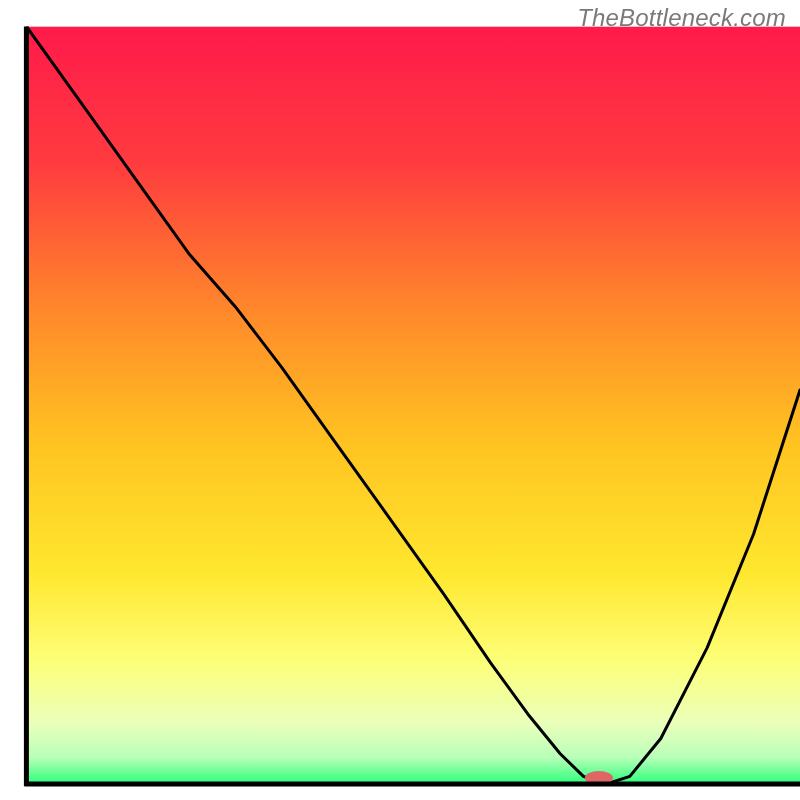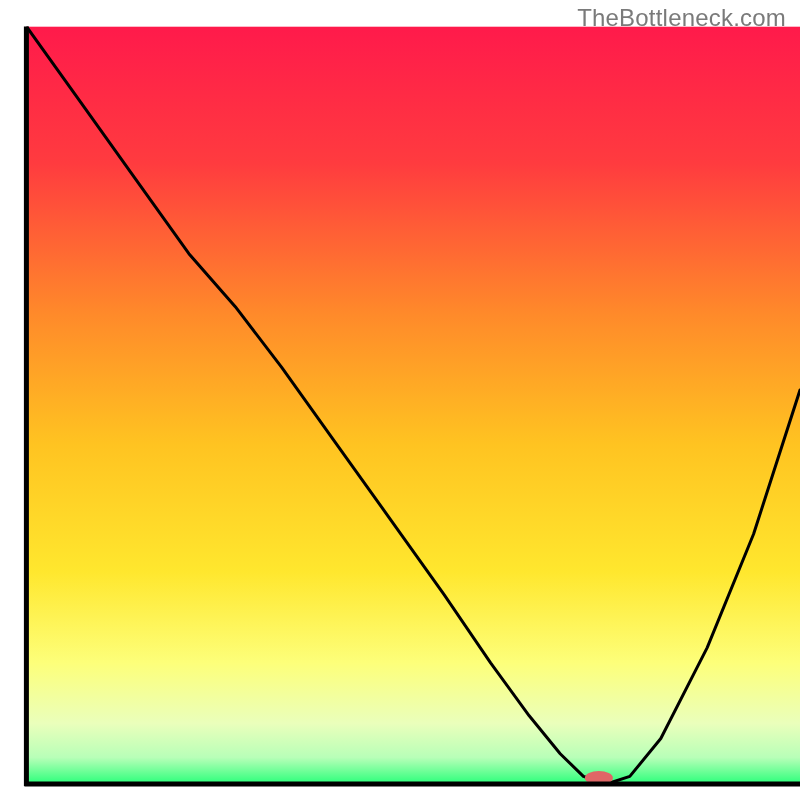--- a/index.html
+++ b/index.html
@@ -7,20 +7,21 @@
     padding: 0;
     width: 800px;
     height: 800px;
     background: #ffffff;
     font-family: Arial, Helvetica, sans-serif;
   }
   .stage {
     position: relative;
     width: 800px;
     height: 579px;
+    font-style: italic;
   }
   .watermark {
     position: absolute;
     top: 4px;
     right: 14px;
     font-size: 24px;
     font-weight: 400;
     color: #7a7a7a;
     letter-spacing: 0.2px;
     z-index: 10;

